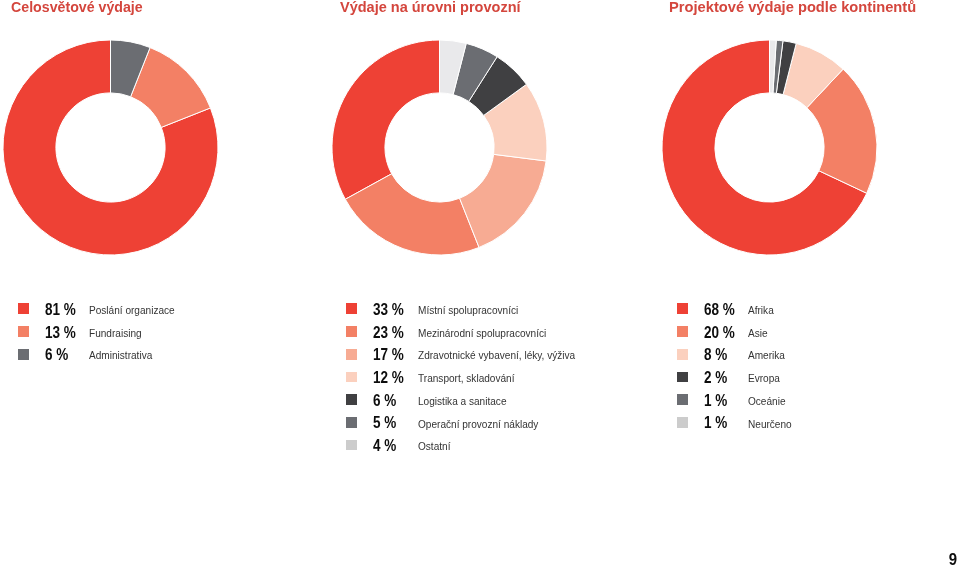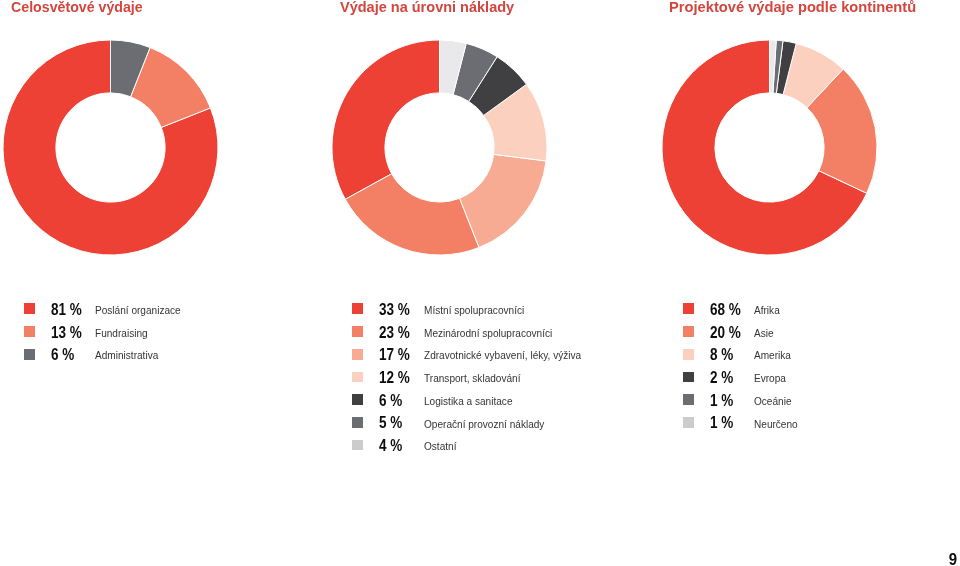--- a/index.html
+++ b/index.html
@@ -26,21 +26,21 @@
   .c3 .chart-title { transform:scaleX(1.006); left:11.2px; }
 
   .donut { position:absolute; left:2.8px; top:39.5px; width:215px; height:215px; }
   .c2 .donut { left:2.3px; }
   .c3 .donut { left:3.5px; }
   .donut svg { display:block; }
 
   .legend { position:absolute; left:9.6px; top:303.4px; width:310px; }
   .c2 .legend { left:8.8px; }
   .c3 .legend { left:10.4px; }
-  .legend-row { position:absolute; left:14px; width:310px; height:22.73px; }
+  .legend-row { position:absolute; left:8px; width:310px; height:22.73px; }
   .legend-row.r0 { top:0px; }
   .legend-row.r1 { top:22.73px;text-decoration:underline; }
   .legend-row.r2 { top:45.46px; }
   .legend-row.r3 { top:68.19px;text-align:center; }
   .legend-row.r4 { top:90.92px; }
   .legend-row.r5 { top:113.65px; }
   .legend-row.r6 { top:136.38px; }
 
   .swatch { position:absolute; left:0; top:0; width:11.3px; height:10.7px; }
   .pct {
@@ -88,21 +88,21 @@
       </div>
       <div class="legend-row r2">
         <span class="swatch" style="background: rgb(107, 109, 114);"></span>
         <span class="pct">6 %</span>
         <span class="lbl">Administrativa</span>
       </div>
     </div>
   </div>
 
   <div class="chart-col c2">
-    <div class="chart-title">Výdaje na úrovni náklady</div>
+    <div class="chart-title">Výdaje na úrovni provozní</div>
     <div class="donut">
         <svg width="215" height="215" viewBox="0 0 215 215">
           <path d="M107.500,0.000 A107.5,107.5 0 0 0 13.297,159.289 L59.654,133.804 A54.6,54.6 0 0 1 107.500,52.900 Z" fill="#ee4135" stroke="#ffffff" stroke-width="1.0" stroke-linejoin="round"></path>
           <path d="M13.297,159.289 A107.5,107.5 0 0 0 147.073,207.451 L127.600,158.266 A54.6,54.6 0 0 1 59.654,133.804 Z" fill="#f38065" stroke="#ffffff" stroke-width="1.0" stroke-linejoin="round"></path>
           <path d="M147.073,207.451 A107.5,107.5 0 0 0 214.152,120.973 L161.669,114.343 A54.6,54.6 0 0 1 127.600,158.266 Z" fill="#f7ab93" stroke="#ffffff" stroke-width="1.0" stroke-linejoin="round"></path>
           <path d="M214.152,120.973 A107.5,107.5 0 0 0 194.469,44.313 L151.672,75.407 A54.6,54.6 0 0 1 161.669,114.343 Z" fill="#fbd0be" stroke="#ffffff" stroke-width="1.0" stroke-linejoin="round"></path>
           <path d="M194.469,44.313 A107.5,107.5 0 0 0 165.101,16.735 L136.756,61.400 A54.6,54.6 0 0 1 151.672,75.407 Z" fill="#404042" stroke="#ffffff" stroke-width="1.0" stroke-linejoin="round"></path>
           <path d="M165.101,16.735 A107.5,107.5 0 0 0 134.234,3.377 L121.078,54.615 A54.6,54.6 0 0 1 136.756,61.400 Z" fill="#6b6d72" stroke="#ffffff" stroke-width="1.0" stroke-linejoin="round"></path>
           <path d="M134.234,3.377 A107.5,107.5 0 0 0 107.500,0.000 L107.500,52.900 A54.6,54.6 0 0 1 121.078,54.615 Z" fill="#e9e9eb" stroke="#ffffff" stroke-width="1.0" stroke-linejoin="round"></path>
         </svg>

